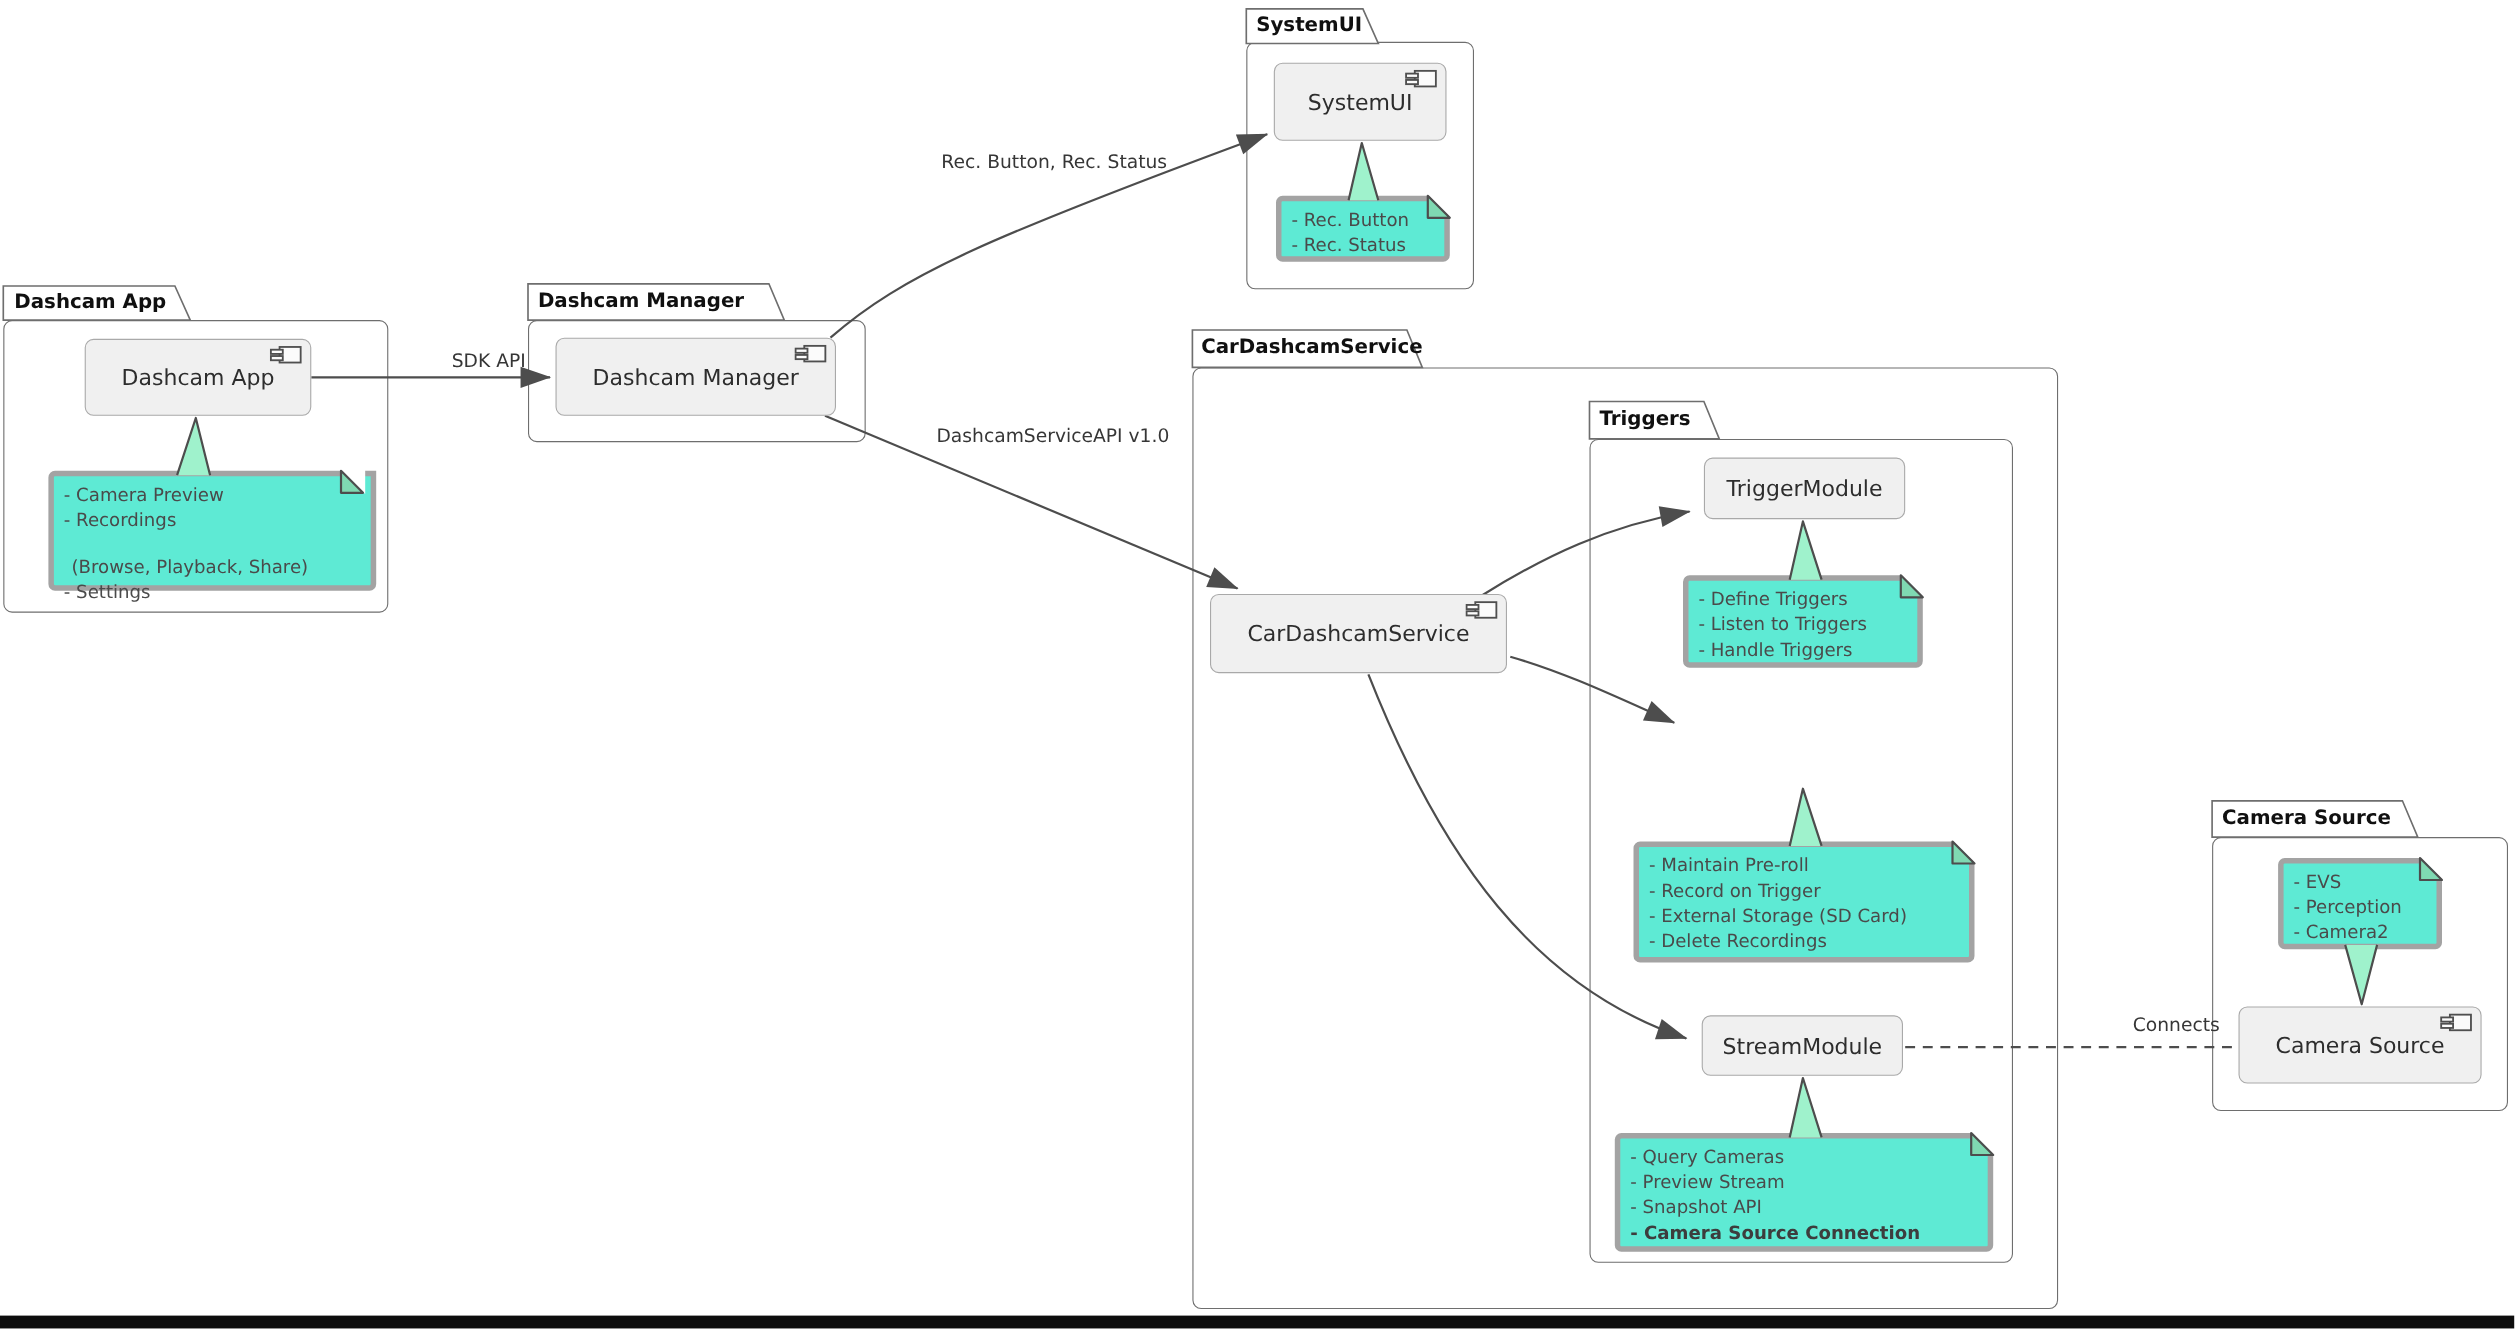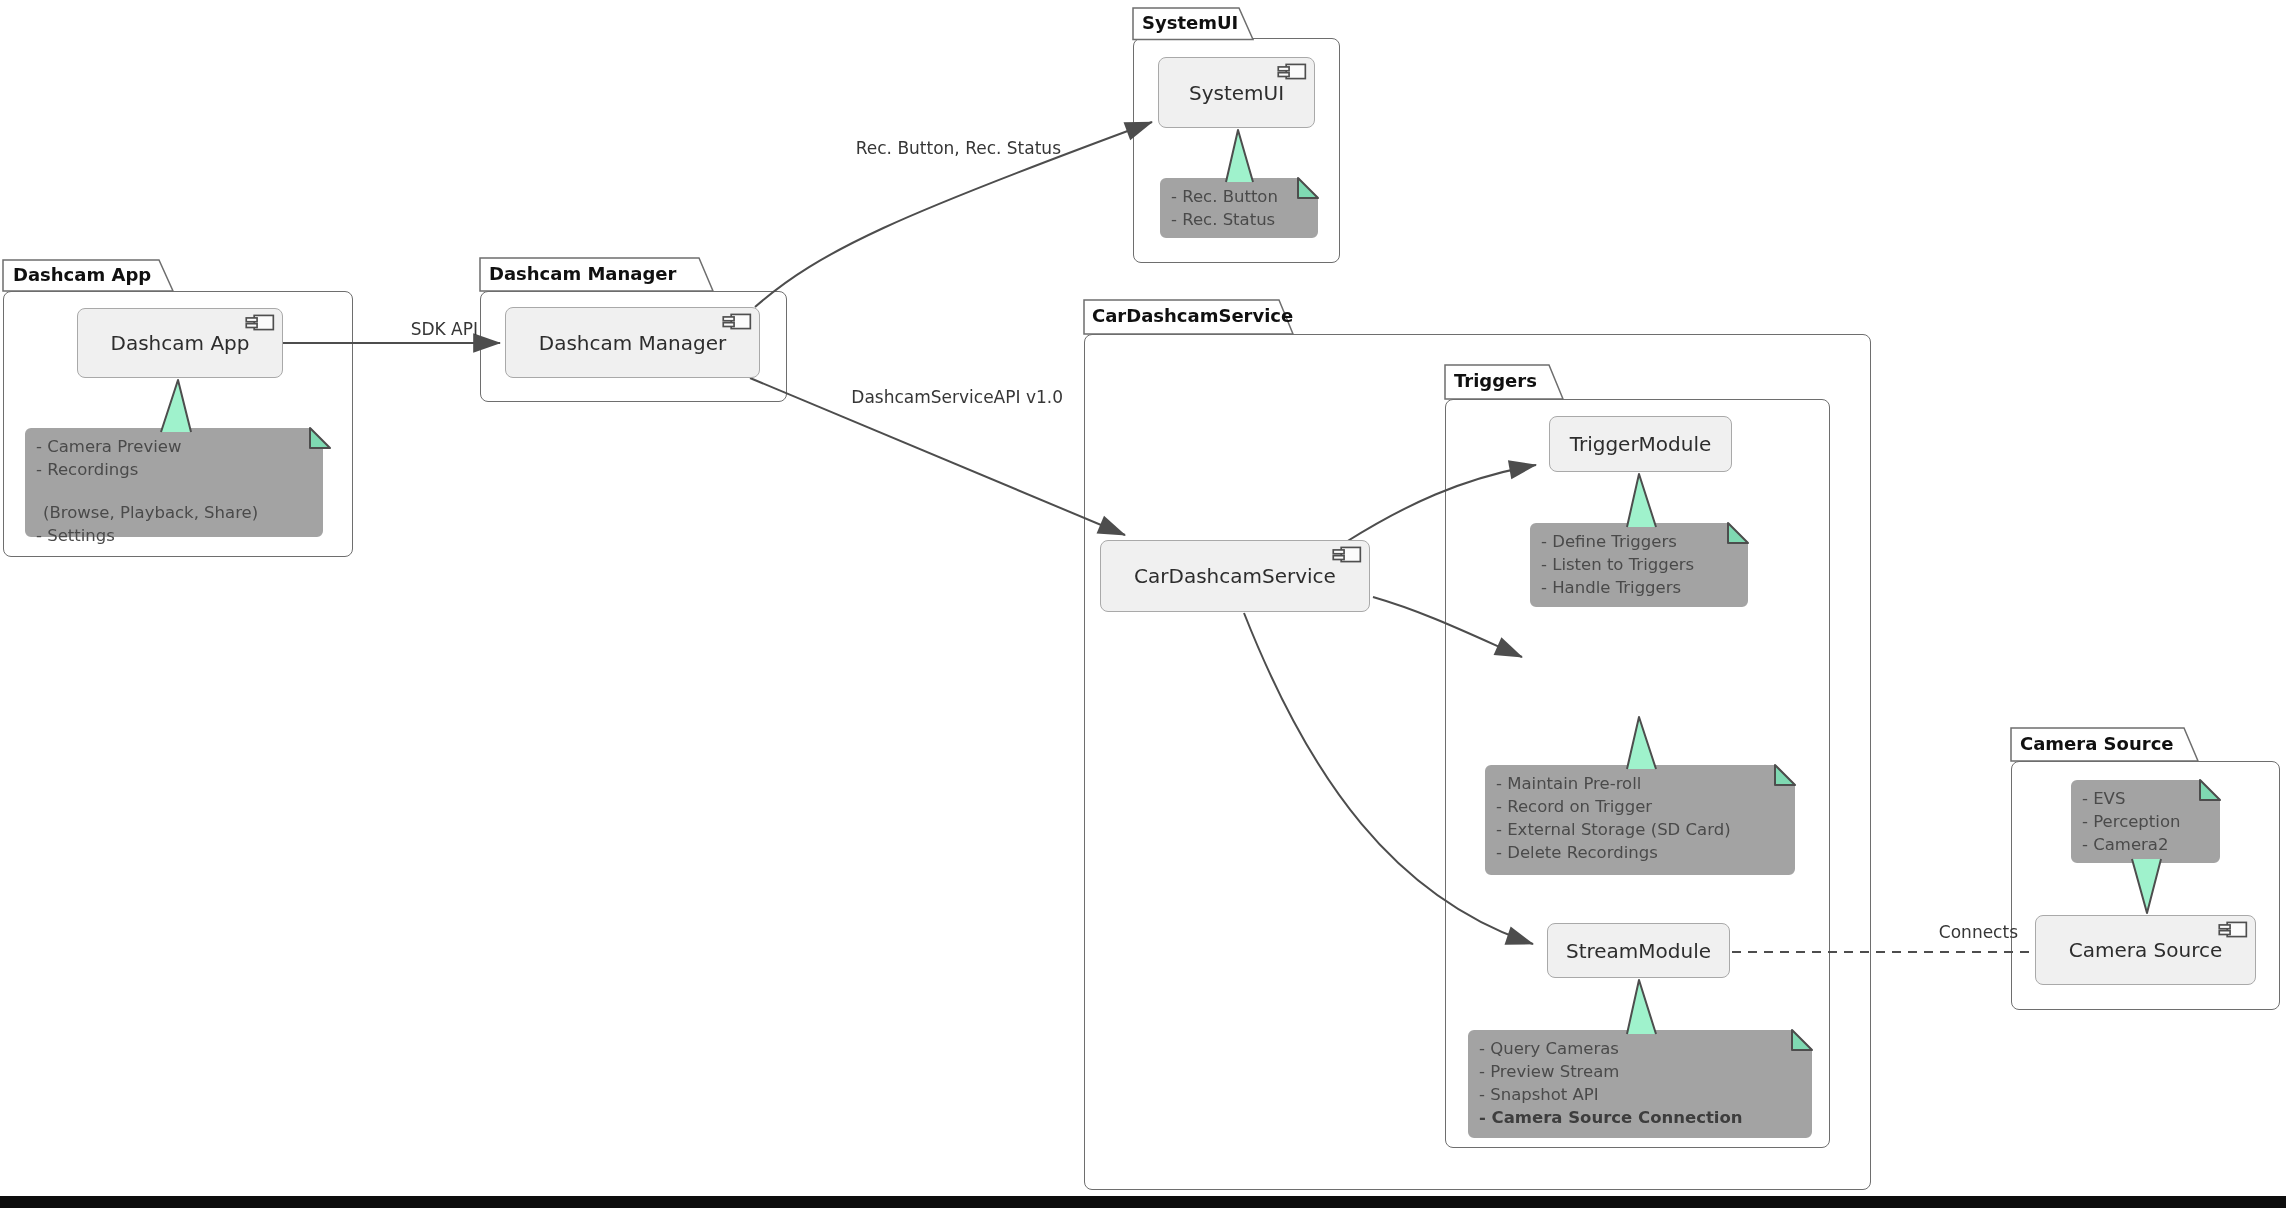--- a/index.html
+++ b/index.html
@@ -4,21 +4,21 @@
 <style>
   html,body{margin:0;padding:0;background:#fff;}
   .canvas{position:relative;width:2286px;height:1208px;background:#ffffff;overflow:hidden;
           font-family:"DejaVu Sans","Liberation Sans",sans-serif;}
   .pkg{position:absolute;background:#ffffff;border:1.5px solid #6e6e6e;border-radius:8px;z-index:1;box-sizing:border-box;}
   .tab-label{position:absolute;z-index:5;font-weight:bold;font-size:18px;color:#101010;white-space:nowrap;}
   .comp{position:absolute;background:#f0f0f0;border:1.5px solid #a9a9a9;border-radius:8px;z-index:4;
         box-sizing:border-box;display:flex;align-items:center;justify-content:center;
         font-size:20px;color:#2d2d2d;white-space:nowrap;}
   .comp .icon{position:absolute;top:5px;right:7px;line-height:0;}
-  .note{position:absolute;background:#a3a3a3;border:2px solid #a3a3a3;border-radius:6px 0 6px 6px;z-index:2;
+  .note{position:absolute;background:#5eead4;border:5px solid #a3a3a3;border-radius:6px 0 6px 6px;z-index:2;
         box-sizing:border-box;padding:5px 9px;font-size:16.5px;line-height:23px;color:#4a4a4a;white-space:nowrap;}
   .note .indent{padding-left:7px;margin-top:20px;}
   .note .b{font-weight:bold;color:#3d3d3d;}
   .edge-label{position:absolute;z-index:5;font-size:17px;color:#363636;text-align:right;white-space:nowrap;}
   .svg-layer{position:absolute;left:0;top:0;width:2286px;height:1208px;z-index:3;pointer-events:none;}
   .bottom-bar{position:absolute;left:0;top:1196px;width:2286px;height:12px;background:#0d0d0d;z-index:8;}
 </style>
 </head>
 <body>
 
@@ -29,21 +29,21 @@
   <div class="pkg" style="left:480px;top:291px;width:307px;height:111px"></div>
   <div class="pkg" style="left:1084px;top:334px;width:787px;height:856px"></div>
   <div class="pkg" style="left:1445px;top:399px;width:385px;height:749px"></div>
   <div class="pkg" style="left:2011px;top:761px;width:269px;height:249px"></div>
 
   <div class="note" style="left:1160px;top:178px;width:158px;height:60px">
     <div>- Rec. Button</div>
     <div>- Rec. Status</div>
   </div>
 
-  <div class="note" style="left:25px;top:428px;width:298px;height:109px">
+  <div class="note" style="left:44px;top:428px;width:298px;height:109px">
     <div>- Camera Preview</div>
     <div>- Recordings</div>
     <div class="indent">(Browse, Playback, Share)</div>
     <div>- Settings</div>
   </div>
 
   <div class="note" style="left:1530px;top:523px;width:218px;height:84px">
     <div>- Define Triggers</div>
     <div>- Listen to Triggers</div>
     <div>- Handle Triggers</div>

